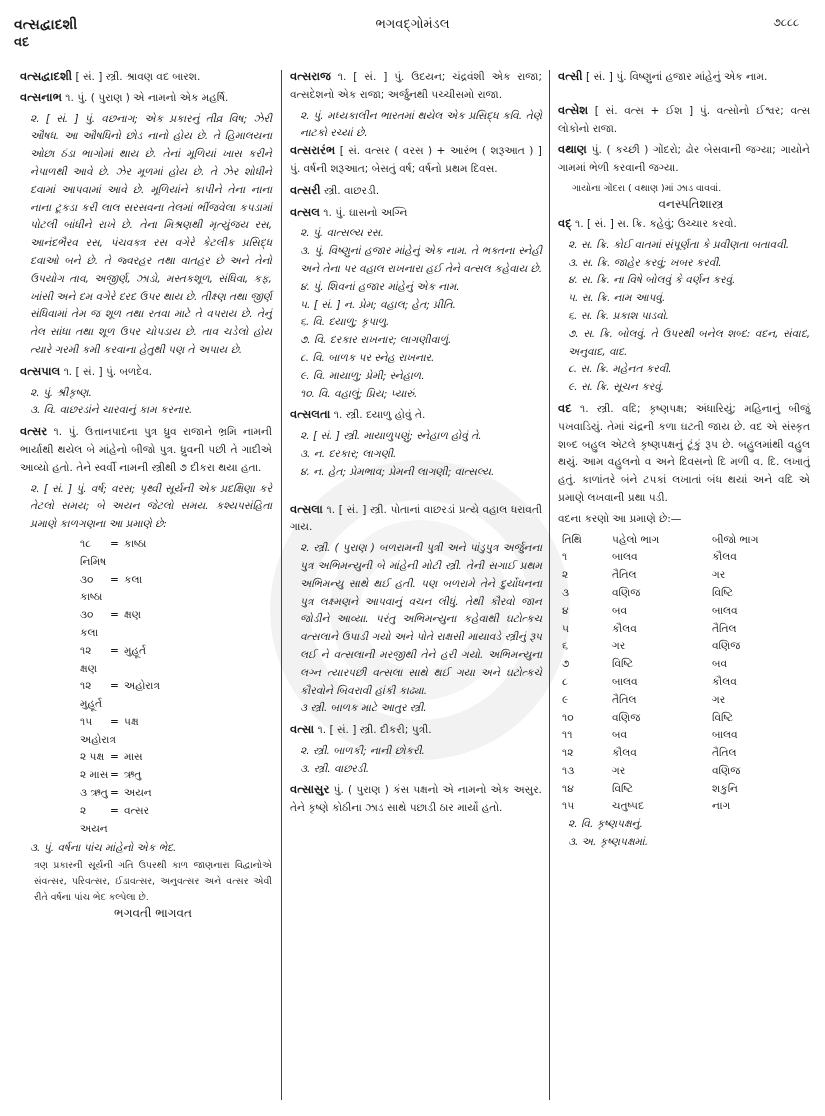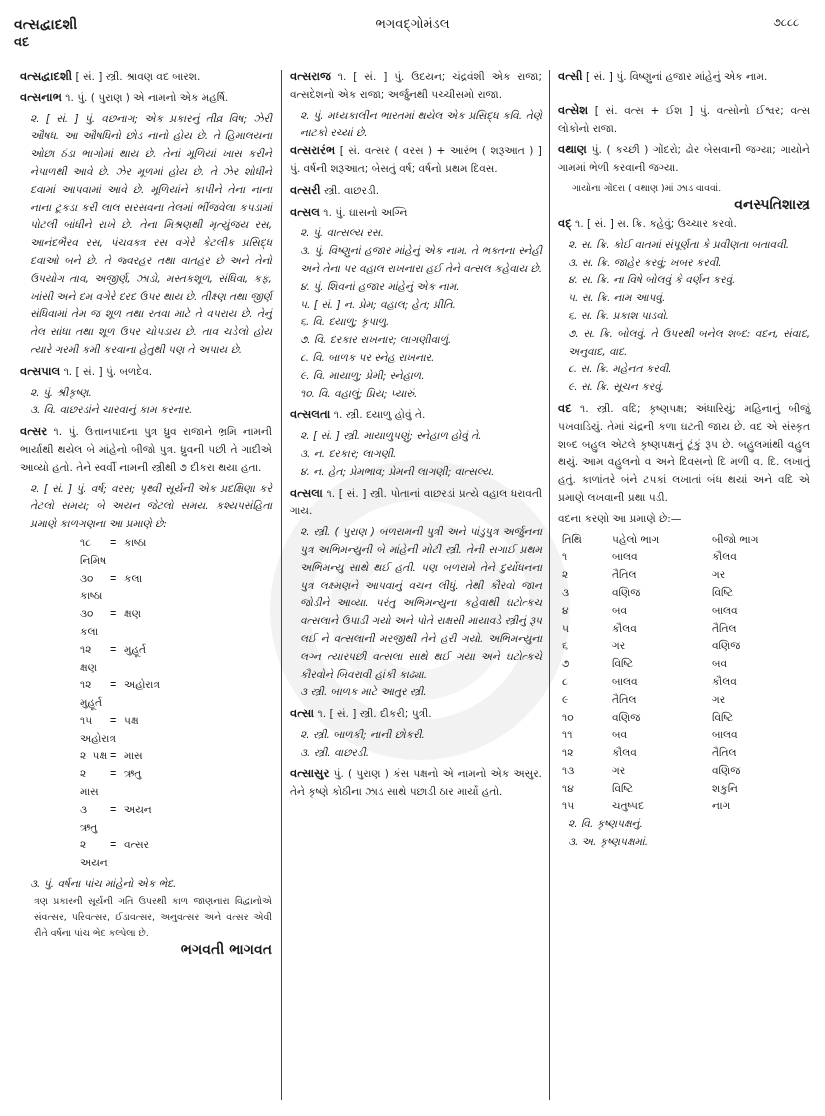--- a/index.html
+++ b/index.html
@@ -13,22 +13,22 @@
   .hdr .r{position:absolute;right:26px;top:0;font-size:11px;}
   .col{position:absolute;top:68px;font-size:10.6px;line-height:17.8px;z-index:1;}
   .c1{left:20px;width:252px;}
   .c2{left:290px;width:252px;}
   .c3{left:558px;width:252px;}
   .vr{position:absolute;top:70px;width:1px;background:#444;z-index:1;}
   .e{margin:0 0 3px 0;text-align:justify;}
   .hw{font-weight:bold;font-size:11.5px;}
   .s{padding-left:10px;margin:0;text-align:justify;font-style:italic;}
   .q{padding-left:14px;font-size:9.4px;line-height:16px;margin:0;text-align:justify;}
-  .src{text-align:right;font-size:14px;font-weight:bold;}
-  .tbl{margin:2px 0 2px 60px;font-family:Liberation Mono, monospace;}
+  .src{text-align:center;font-size:12px;}
+  .tbl{margin:2px 0 2px 60px;}
   .tbl div{display:grid;grid-template-columns:30px 14px 60px;}
   .vt{display:grid;grid-template-columns:50px 100px 90px;margin-left:4px;}
   .vt.h{margin-top:2px;}
 </style>
 </head>
 <body>
 
 <div class="wm"></div>
 <div class="wm2"></div>
 
@@ -133,21 +133,21 @@
       <p class="s">૧૦. વિ. વહાલું; પ્રિય; પ્યારું.</p>
     </div>
 
   <p class="e" style="margin-top:4px"><span class="hw">વત્સલતા</span><span> ૧. સ્ત્રી. દયાળુ હોવું તે.</span></p>
   <div id="c2e5">
       <p class="s">૨. [ સં. ] સ્ત્રી. માયાળુપણું; સ્નેહાળ હોવું તે.</p>
       <p class="s">૩. ન. દરકાર; લાગણી.</p>
       <p class="s">૪. ન. હેત; પ્રેમભાવ; પ્રેમની લાગણી; વાત્સલ્ય.</p>
     </div>
 
-  <p class="e" style="margin-top:4px"><span class="hw">વત્સલા</span><span> ૧. [ સં. ] સ્ત્રી. પોતાનાં વાછરડાં પ્રત્યે વહાલ ધરાવતી ગાય.</span></p>
+  <p class="e" style="margin-top:20px"><span class="hw">વત્સલા</span><span> ૧. [ સં. ] સ્ત્રી. પોતાનાં વાછરડાં પ્રત્યે વહાલ ધરાવતી ગાય.</span></p>
   <p class="s">૨. સ્ત્રી. ( પુરાણ ) બળરામની પુત્રી અને પાંડુપુત્ર અર્જુનના પુત્ર અભિમન્યુની બે માંહેની મોટી સ્ત્રી. તેની સગાઈ પ્રથમ અભિમન્યુ સાથે થઈ હતી. પણ બળરામે તેને દુર્યોધનના પુત્ર લક્ષ્મણને આપવાનું વચન લીધું. તેથી કૌરવો જાન જોડીને આવ્યા. પરંતુ અભિમન્યુના કહેવાથી ઘટોત્કચ વત્સલાને ઉપાડી ગયો અને પોતે રાક્ષસી માયાવડે સ્ત્રીનું રૂપ લઈ ને વત્સલાની મરજીથી તેને હરી ગયો. અભિમન્યુના લગ્ન ત્યારપછી વત્સલા સાથે થઈ ગયા અને ઘટોત્કચે કૌરવોને બિવરાવી હાંકી કાઢ્યા.</p>
   <p class="s">૩ સ્ત્રી. બાળક માટે આતુર સ્ત્રી.</p>
 
   <p class="e" style="margin-top:4px"><span class="hw">વત્સા</span><span> ૧. [ સં. ] સ્ત્રી. દીકરી; પુત્રી.</span></p>
   <p class="s">૨. સ્ત્રી. બાળકી; નાની છોકરી.</p>
   <p class="s">૩. સ્ત્રી. વાછરડી.</p>
 
   <p class="e" style="margin-top:4px"><span class="hw">વત્સાસુર</span><span> પું. ( પુરાણ ) કંસ પક્ષનો એ નામનો એક અસુર. તેને કૃષ્ણે કોઠીના ઝાડ સાથે પછાડી ઠાર માર્યો હતો.</span></p>
 </div>
 

